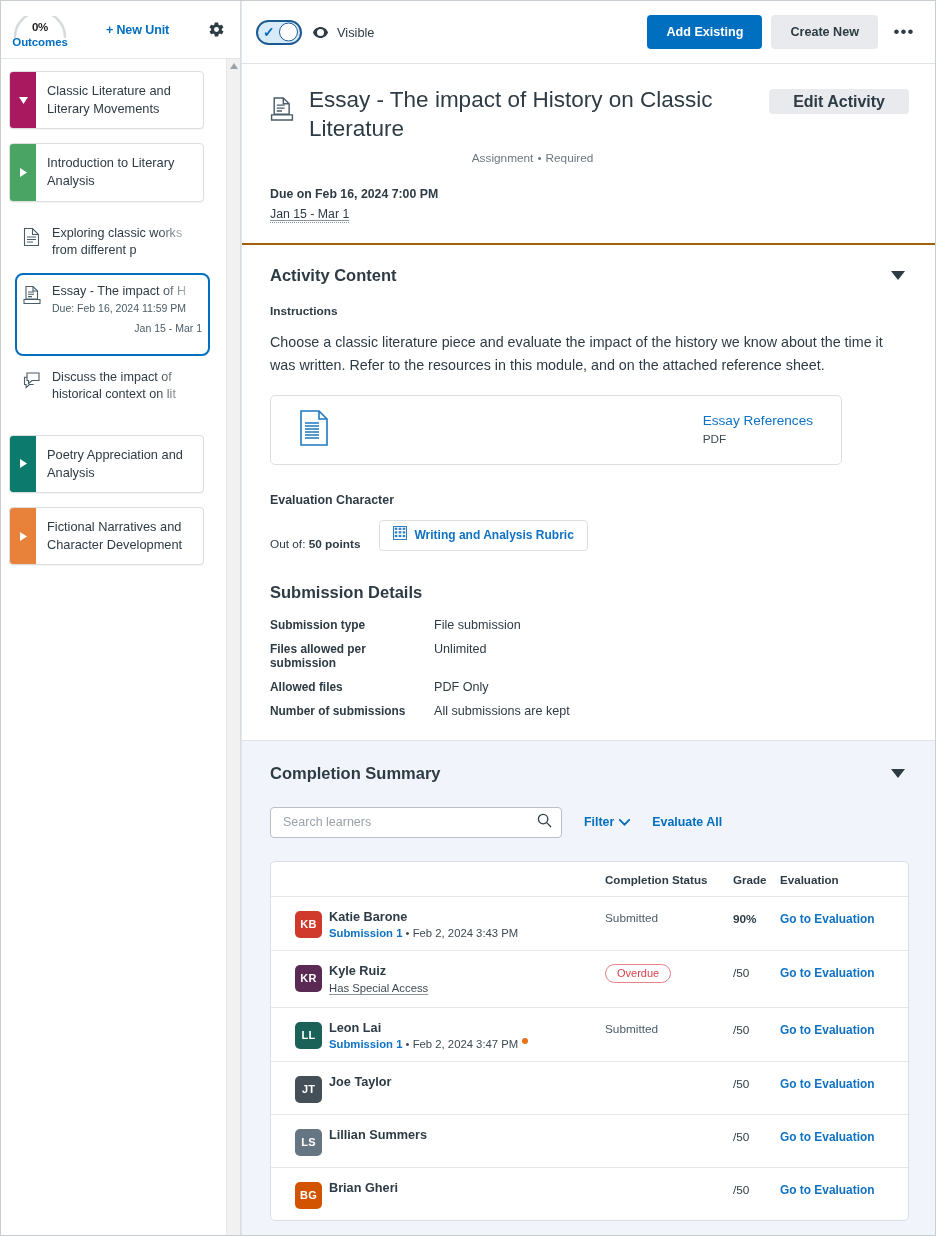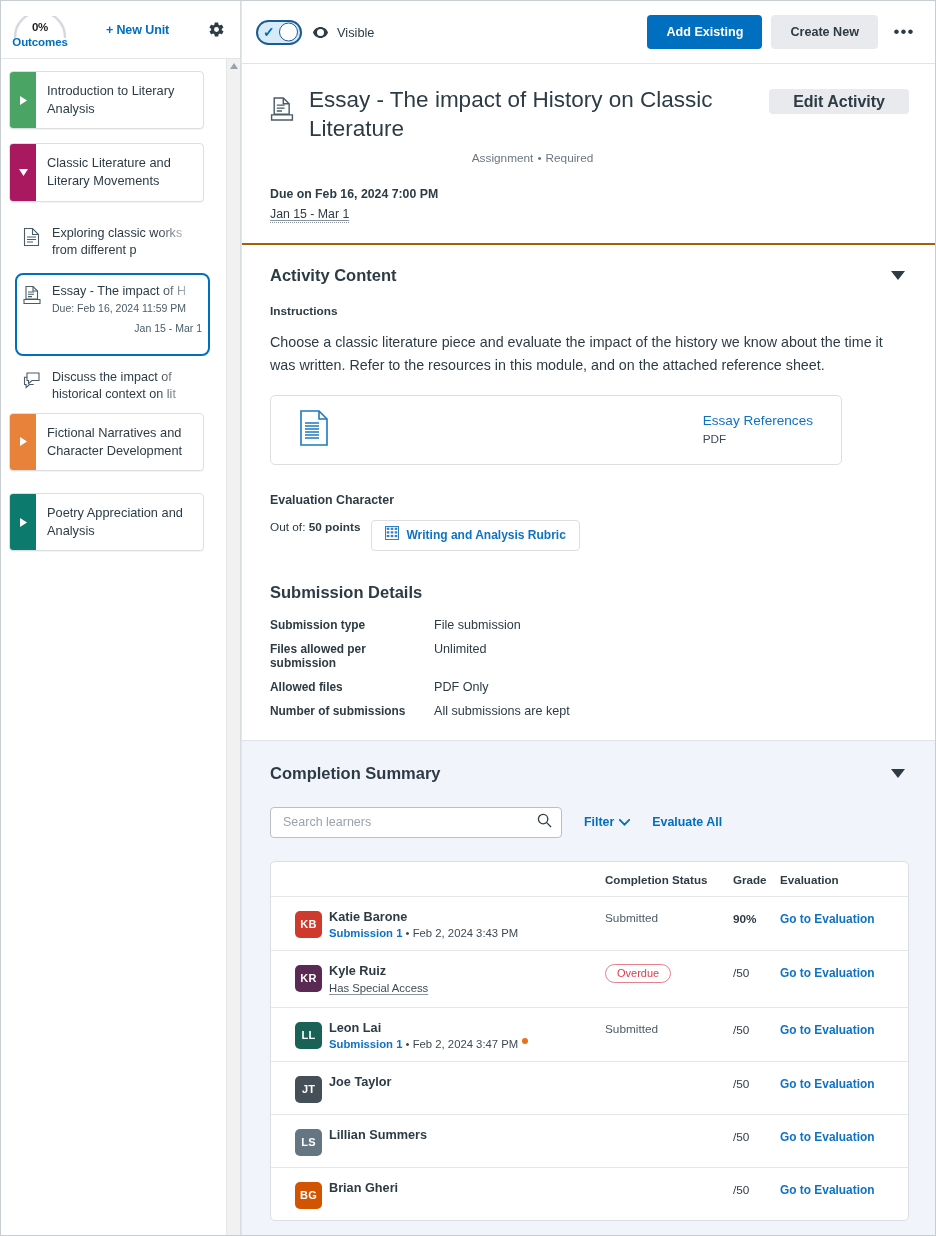--- a/index.html
+++ b/index.html
@@ -356,22 +356,22 @@
 
   .eval-title {
     margin-top: 28px;
     font-size: 12.4px;
     font-weight: bold;
     color: #2d3b45;
   }
   .eval-row {
     margin-top: 13px;
     display: flex;
-    align-items: flex-start;
-    gap: 10px;
+    align-items: flex-end;
+    gap: 18px;
   }
   .out-of { font-size: 11.8px; color: #2d3b45; }
   .out-of b { font-weight: bold; }
   .rubric-btn {
     border: 1px solid #dcdfe2;
     border-radius: 4px;
     background: #fff;
     height: 31px;
     display: flex; align-items: center; gap: 8px;
     padding: 0 13px;
@@ -548,35 +548,35 @@
     <div class="sidebar-body">
       <div class="sb-scrollbar">
         <div class="sb-scroll-arrow">
           <svg width="8" height="6" viewBox="0 0 8 6">
               <path d="M4 0 L8 6 L0 6 Z" fill="#9aa3aa"></path>
             </svg>
         </div>
       </div>
 
       <div class="unit">
+        <div class="unit-bar" style="background:#a9195f">
+          <svg width="9" height="7" viewBox="0 0 9 7">
+              <path d="M0 0 L9 0 L4.5 7 Z" fill="#ffffff"></path>
+            </svg>
+        </div>
+        <div class="unit-title">Classic Literature and Literary Movements</div>
+      </div>
+
+      <div class="unit">
         <div class="unit-bar" style="background:#4aa564">
           <svg width="7" height="9" viewBox="0 0 7 9">
               <path d="M0 0 L7 4.5 L0 9 Z" fill="#ffffff"></path>
             </svg>
         </div>
         <div class="unit-title">Introduction to Literary Analysis</div>
-      </div>
-
-      <div class="unit">
-        <div class="unit-bar" style="background:#a9195f">
-          <svg width="9" height="7" viewBox="0 0 9 7">
-              <path d="M0 0 L9 0 L4.5 7 Z" fill="#ffffff"></path>
-            </svg>
-        </div>
-        <div class="unit-title">Classic Literature and Literary Movements</div>
       </div>
 
       <div class="activity">
         <div class="act-icon">
           <svg width="17" height="20" viewBox="0 0 17 20" fill="none" stroke="#4a5c68" stroke-width="1.1">
             <path d="M1.5 1.5h8l6 6v11h-14z"></path>
             <path d="M9.5 1.5v6h6"></path>
             <path d="M4 10h9M4 12.5h9M4 15h6"></path>
           </svg>
         </div>
@@ -606,36 +606,36 @@
           <svg width="19" height="18" viewBox="0 0 19 18" fill="none" stroke="#4a5c68" stroke-width="1.1">
             <path d="M4 2h12v7.5h-7l-3.5 3v-3h-1.5z"></path>
             <path d="M4.2 6.2H1.5v7.3h1.6v3l3.4-3h4.2"></path>
           </svg>
         </div>
         <div class="act-text">
           <div class="act-name wrap">Discuss the impact of historical context on lit</div>
         </div>
       </div>
 
+      <div class="unit" style="margin-top:22px">
+        <div class="unit-bar" style="background:#0c7b6e">
+          <svg width="7" height="9" viewBox="0 0 7 9">
+              <path d="M0 0 L7 4.5 L0 9 Z" fill="#ffffff"></path>
+            </svg>
+        </div>
+        <div class="unit-title">Poetry Appreciation and Analysis</div>
+      </div>
+
       <div class="unit">
         <div class="unit-bar" style="background:#e8813a">
           <svg width="7" height="9" viewBox="0 0 7 9">
               <path d="M0 0 L7 4.5 L0 9 Z" fill="#ffffff"></path>
             </svg>
         </div>
         <div class="unit-title">Fictional Narratives and Character Development</div>
-      </div>
-
-      <div class="unit" style="margin-top:22px">
-        <div class="unit-bar" style="background:#0c7b6e">
-          <svg width="7" height="9" viewBox="0 0 7 9">
-              <path d="M0 0 L7 4.5 L0 9 Z" fill="#ffffff"></path>
-            </svg>
-        </div>
-        <div class="unit-title">Poetry Appreciation and Analysis</div>
       </div>
 
     </div>
   </div>
 
   <div class="main">
 
     <div class="main-toolbar">
       <div class="toggle">
         <span class="check">✓</span>

